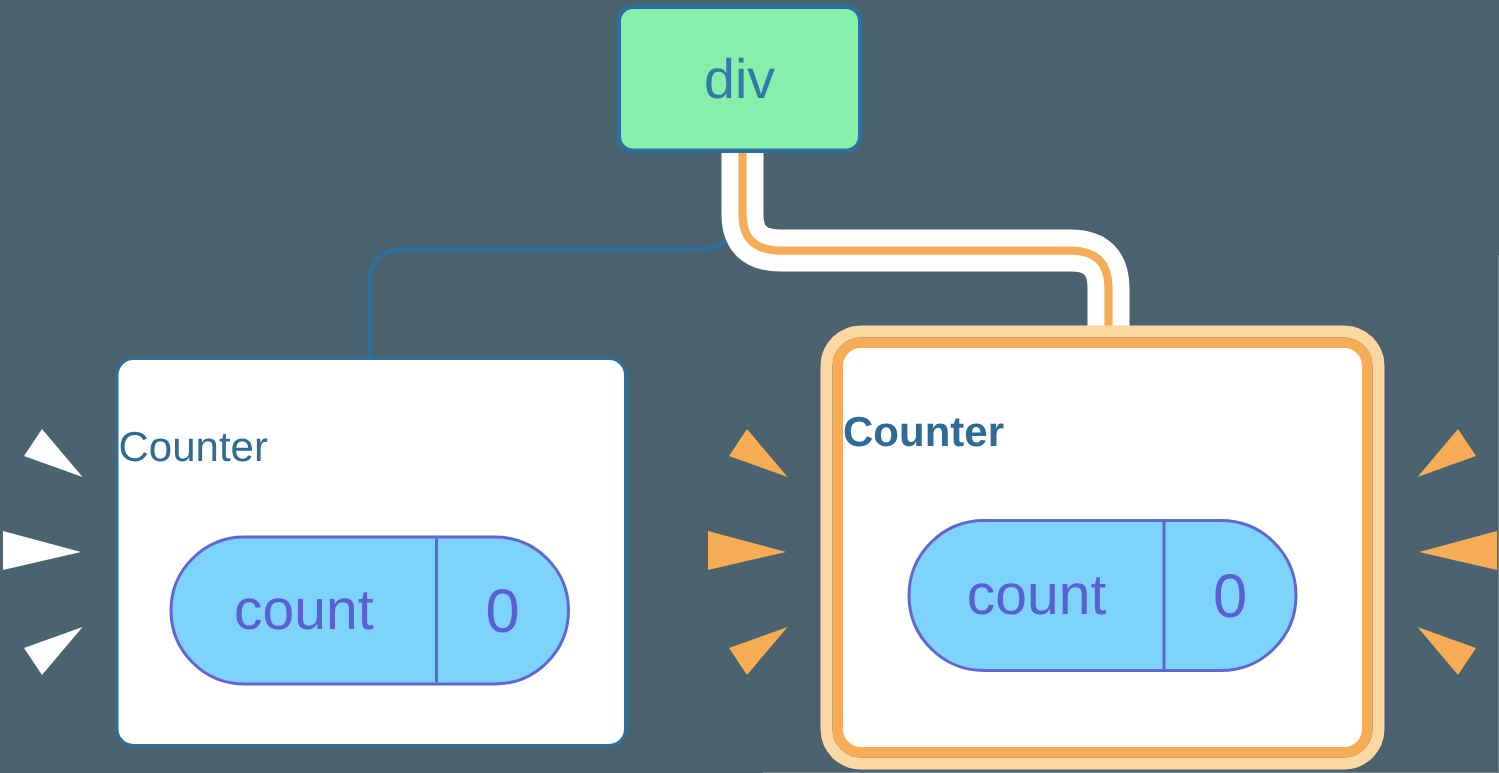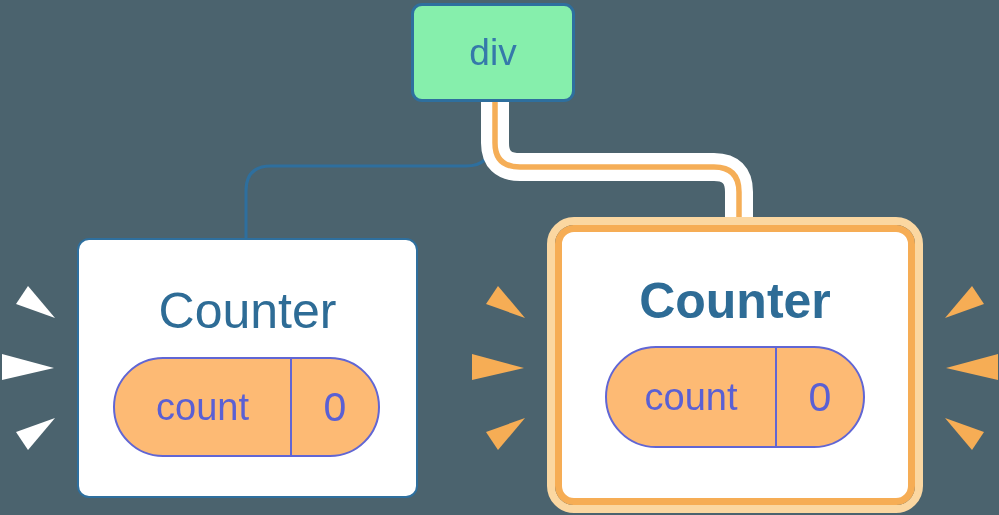--- a/index.html
+++ b/index.html
@@ -72,41 +72,40 @@
     height: 100%;
     box-sizing: border-box;
     background: #ffffff;
     border: 7px solid #f6ad55;
     border-radius: 19px;
   }
   .card-title {
     position: absolute;
     left: 0;
     width: 100%;
-    text-align: center;
-    font-size: 50px;
+    font-size: 28px;
     color: #2e6c96;
   }
   .card-left .card-title {
     top: 42px;
     font-weight: 500;
   }
   .card-right .card-title {
     top: 40px;
     font-weight: 700;
   }
   
   .pill {
     position: absolute;
     box-sizing: border-box;
     border: 2px solid #6166d4;
     border-radius: 51px;
     display: flex;
     align-items: stretch;
-    background: #fdba74;
+    background: #7dd3fc;
   }
   .card-left .pill {
     left: 34px;
     top: 117px;
     width: 267px;
     height: 100px;
   }
   .card-right .pill {
     left: 43px;
     top: 114px;

